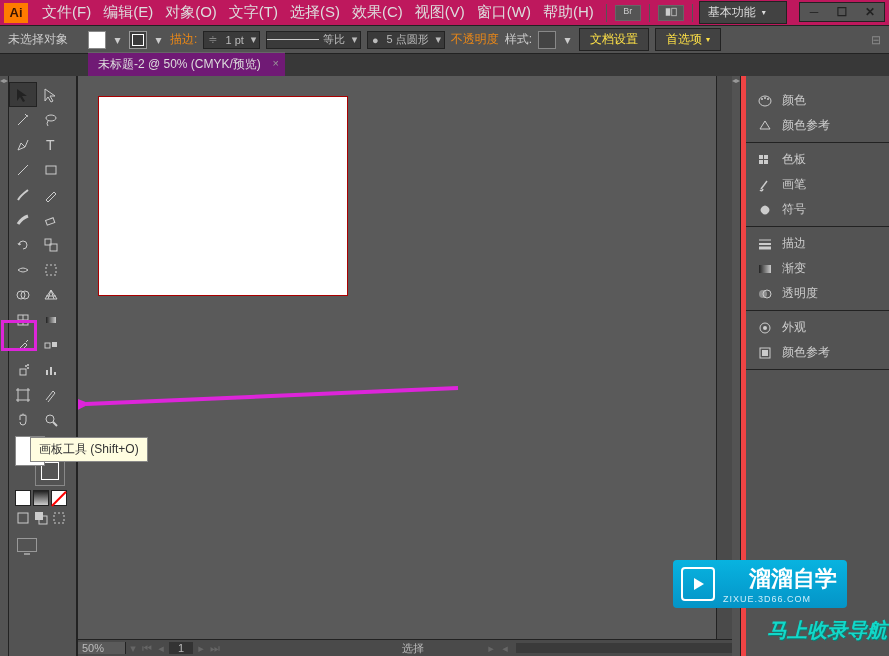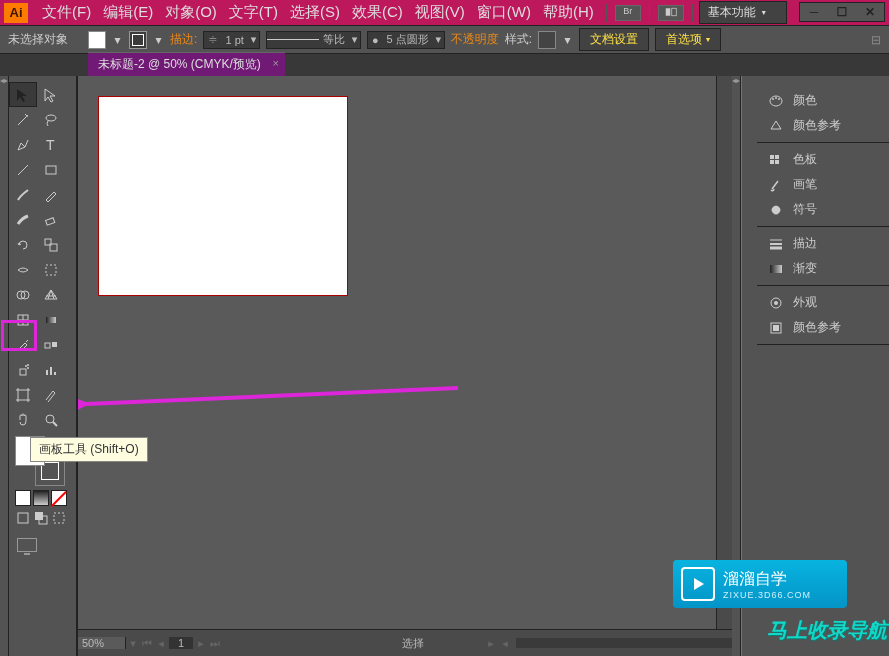--- a/index.html
+++ b/index.html
@@ -59,41 +59,41 @@
 
 .artboard-highlight { position: absolute; width: 36px; height: 31px; border: 3px solid #dd25da; top: 320px; left: 1px; z-index: 10; pointer-events: none; }
 
 
 .canvas { flex: 1; background: #5a5a5a; position: relative; border-left: 1px solid #222; }
 .artboard { position: absolute; top: 20px; left: 20px; width: 250px; height: 200px; background: #fff; border: 1px solid #a00; }
 .arrow { position: absolute; top: 308px; left: 0px; z-index: 11; }
 
 
 .vscroll { position: absolute; right: 0; top: 0; width: 16px; bottom: 16px; background: #4a4a4a; border-left: 1px solid #222; }
-.statusbar { position: absolute; bottom: 0; left: 0; right: 0; height: 27px; background: #4a4a4a; border-top: 1px solid #222; display: flex; align-items: center; font-size: 11px; color: #bbb; }
+.statusbar { position: absolute; bottom: 0; left: 0; right: 0; height: 17px; background: #4a4a4a; border-top: 1px solid #222; display: flex; align-items: center; font-size: 11px; color: #bbb; }
 .zoom-fld { width: 48px; padding: 0 4px; background: #5a5a5a; border-right: 1px solid #222; }
 .nav-btn { width: 14px; text-align: center; color: #666; }
 .page-fld { width: 24px; text-align:center; background:#333; margin:0 1px; }
 .hscroll { margin-left: 4px; flex:1; height:10px; background:#3a3a3a; }
 
 
 .tooltip { position: absolute; top: 437px; left: 30px; background: #fffde0; border: 1px solid #888; padding: 3px 8px; color: #333; font-size: 12px; z-index: 20; }
 
 
-.panels-col { width: 148px; background: #535353; border-left: 1px solid #ef4444; display: flex; flex-direction: column; padding-left: 15px; }
+.panels-col { width: 148px; background: #535353; border-left: 5px solid #ef4444; display: flex; flex-direction: column; }
 .panel-section { border-bottom: 1px solid #222; padding: 4px 0; }
 .panel-row { display: flex; align-items: center; padding: 4px 10px; gap: 8px; cursor: default; }
 .panel-ico { width: 18px; height: 16px; display: flex; align-items: center; justify-content: center; }
 .panel-ico svg { width: 16px; height: 16px; }
 
 
 .badge-blue { position: absolute; right: 42px; bottom: 48px; width: 174px; height: 48px; background: linear-gradient(#08b3e0,#0494c7); border-radius: 4px; display:flex; align-items:center; gap:8px; padding:0 8px; }
 .badge-blue .logo { width:34px; height:34px; border:2px solid #fff; border-radius:4px; display:flex; align-items:center; justify-content:center; }
 .badge-blue .logo svg { width:20px; height:20px; }
-.badge-blue .txt1 { color:#fff; font-size:16px; font-weight:normal; }
+.badge-blue .txt1 { color:#fff; font-size:22px; font-weight:bold;margin-left:26px; }
 .badge-blue .txt2 { color:#cdeffb; font-size:9px; letter-spacing:1px; }
 .badge-aqua { position: absolute; right: 2px; bottom: 12px; color: #12d8c9; font-size: 20px; font-style: italic; font-weight: bold; text-shadow: 1px 1px 0 #0b7a70; }
 
 svg { fill: #ccc; }
 </style>
 </head>
 <body>
 
 <div class="titlebar">
   <div class="app-logo">Ai</div>
@@ -511,20 +511,29 @@
               <defs>
                 <linearGradient id="g2">
                   <stop offset="0" stop-color="#222"></stop>
                   <stop offset="1" stop-color="#ccc"></stop>
                 </linearGradient>
               </defs>
             </svg>
           </span>
         <span>渐变</span>
       </div>
+      <div class="panel-row">
+        <span class="panel-ico">
+            <svg viewBox="0 0 16 16">
+              <circle cx="6" cy="8" r="4" fill="#ccc" opacity="0.5"></circle>
+              <circle cx="10" cy="8" r="4" fill="none" stroke="#ccc"></circle>
+            </svg>
+          </span>
+        <span>透明度</span>
+      </div>
     </div>
     <div class="panel-section">
       <div class="panel-row">
         <span class="panel-ico">
             <svg viewBox="0 0 16 16">
               <circle cx="8" cy="8" r="5" fill="none" stroke="#ccc"></circle>
               <circle cx="8" cy="8" r="2" fill="#ccc"></circle>
             </svg>
           </span>
         <span>外观</span>

